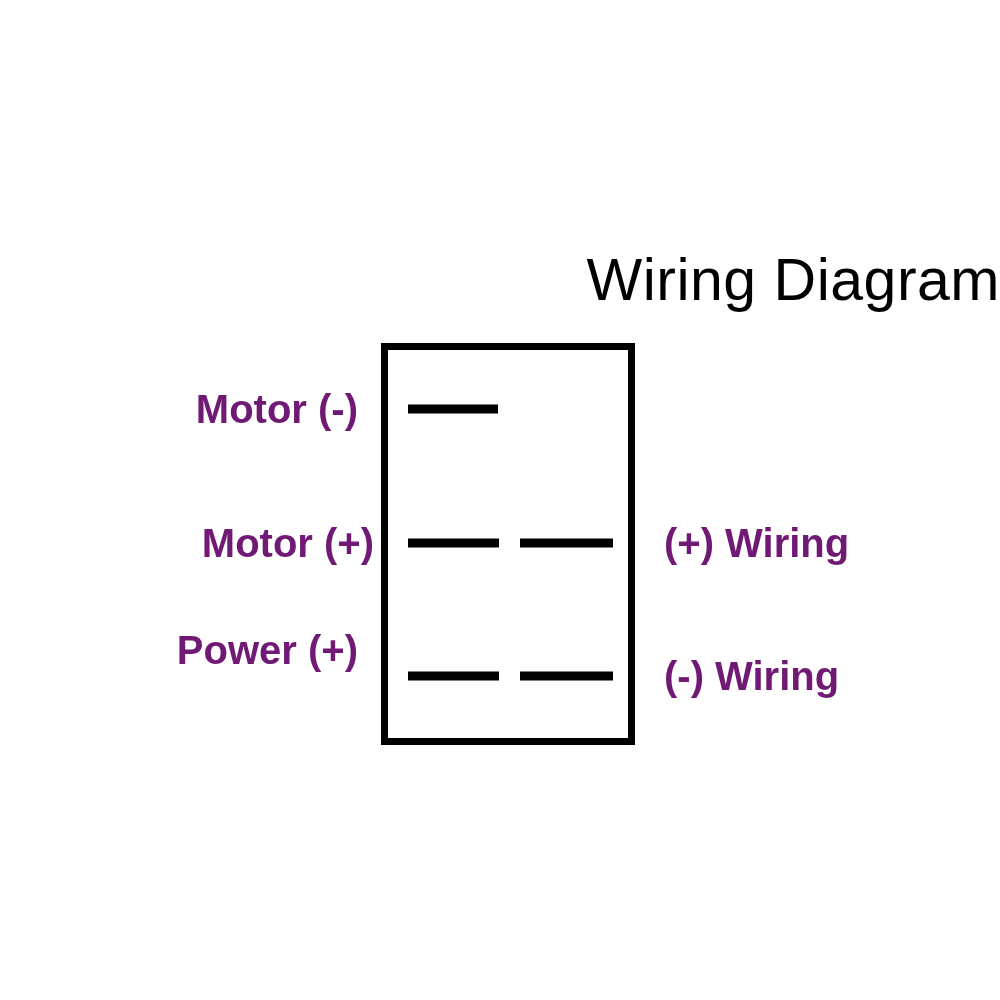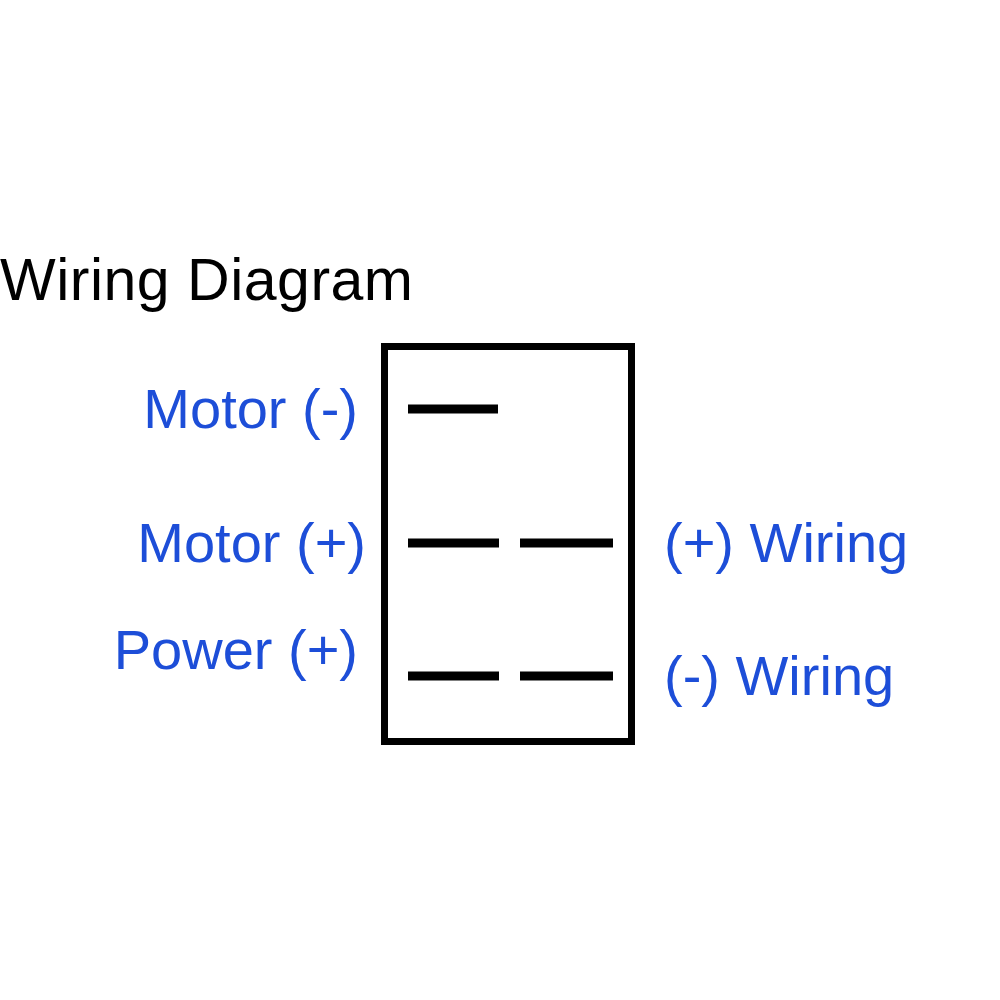--- a/index.html
+++ b/index.html
@@ -23,21 +23,21 @@
     height: 1000px;
     background: #ffffff;
   }
 
   
   .diagram-title {
     position: absolute;
     left: 0;
     top: 244px;
     width: 1000px;
-    text-align: left;
+    text-align: right;
     font-size: 59px;
     font-weight: 400;
     line-height: 72px;
     letter-spacing: 0.5px;
     white-space: nowrap;
     color: #000000;
   }
 
   
   .switch-body {
@@ -71,32 +71,32 @@
     top: 0;
   }
   .dash-left  { left: 27px;  width: 91px; }
   .dash-right { left: 139px; width: 93px; }
   
   .row-top .dash-left { left: 27px; width: 90px; }
 
   
   .terminal-label {
     position: absolute;
-    font-size: 56px;
-    font-weight: 400;
+    font-size: 40px;
+    font-weight: 700;
     line-height: 56px;
     white-space: nowrap;
-    color: #1d4ed8;
+    color: #701a75;
   }
   .label-left {
     right: 1000px;            
     text-align: right;
   }
   .label-left.lbl-motor-neg  { left: 0;   top: 381px; width: 358px; text-align: right; }
-  .label-left.lbl-motor-pos  { left: 8px;   top: 515px; width: 358px; text-align: right; }
+  .label-left.lbl-motor-pos  { left: 16px;   top: 515px; width: 358px; text-align: right; }
   .label-left.lbl-power-pos  { left: 0;   top: 622px; width: 358px; text-align: right; }
 
   .label-right {
     text-align: left;
   }
   .label-right.lbl-pos-motor { left: 664px; top: 515px; }
   .label-right.lbl-neg-motor { left: 664px; top: 648px; }
 </style>
 </head>
 <body>

